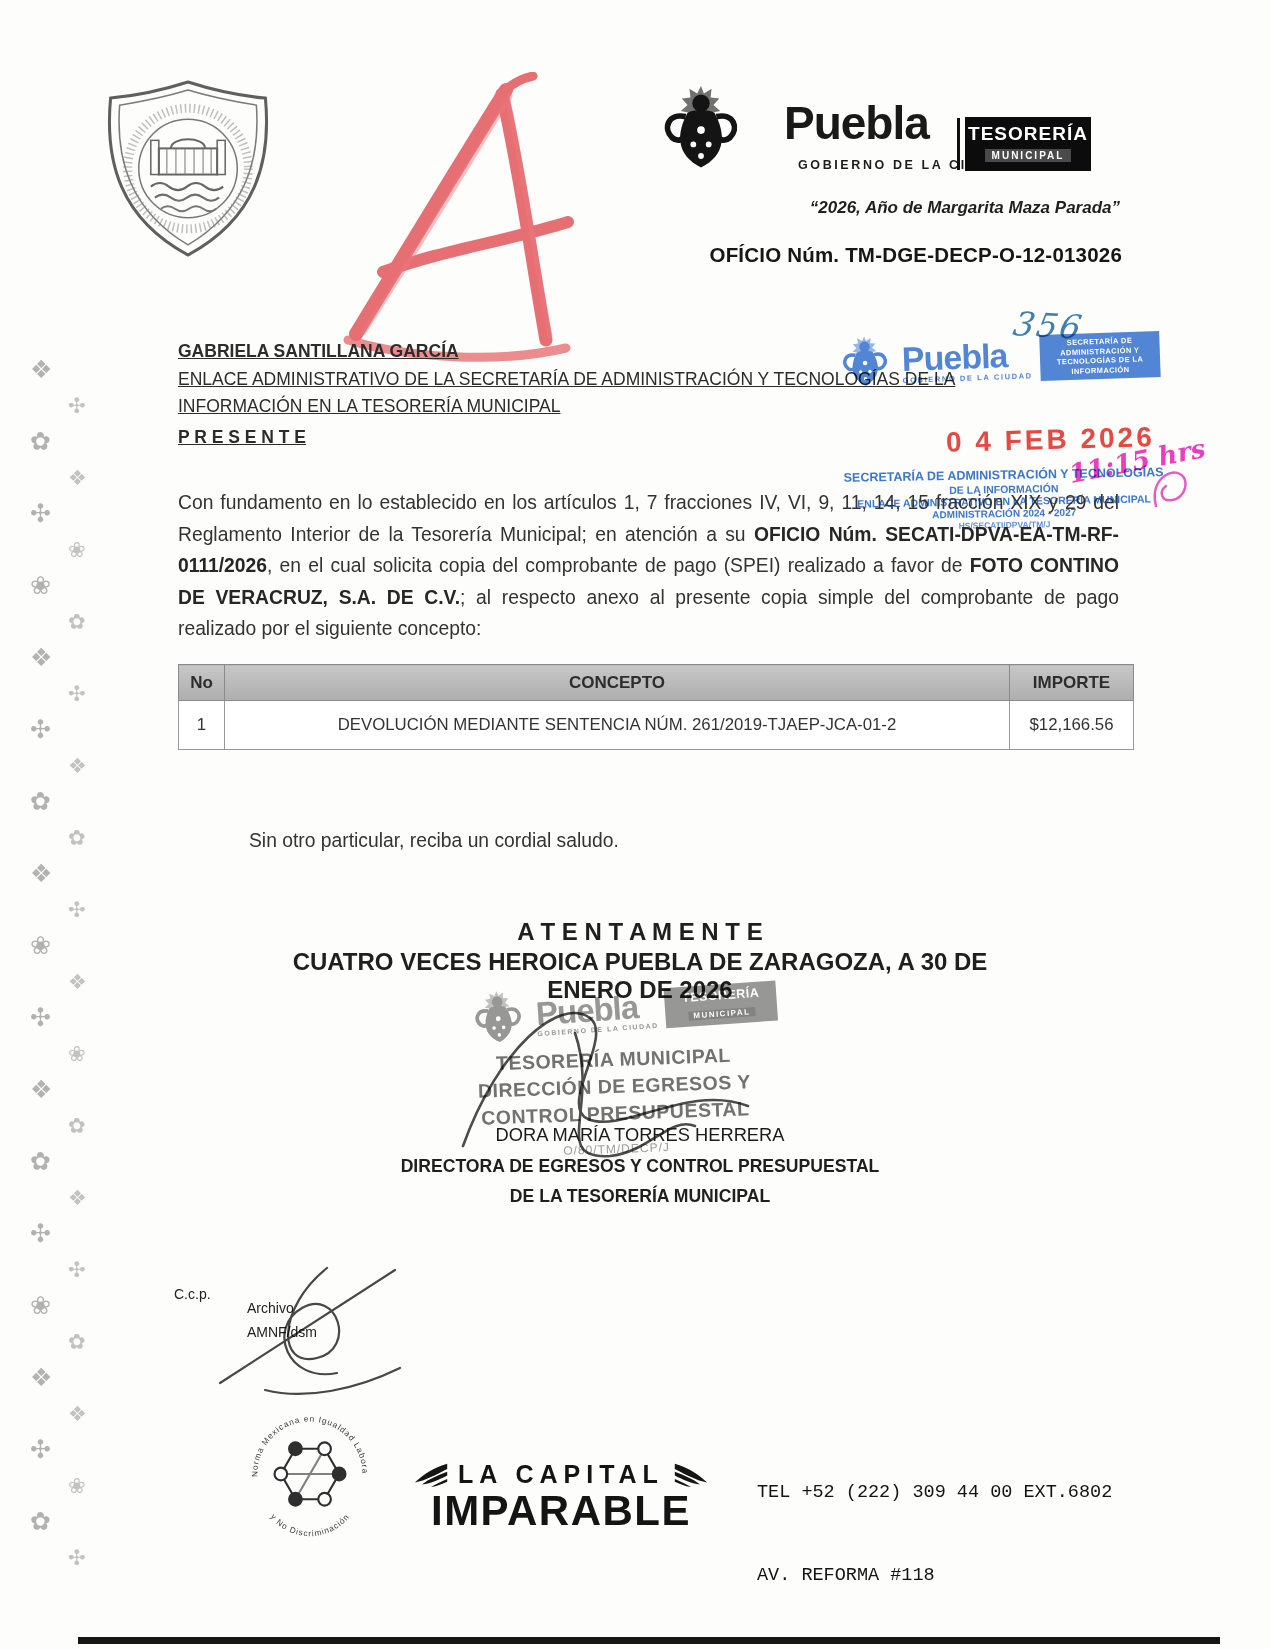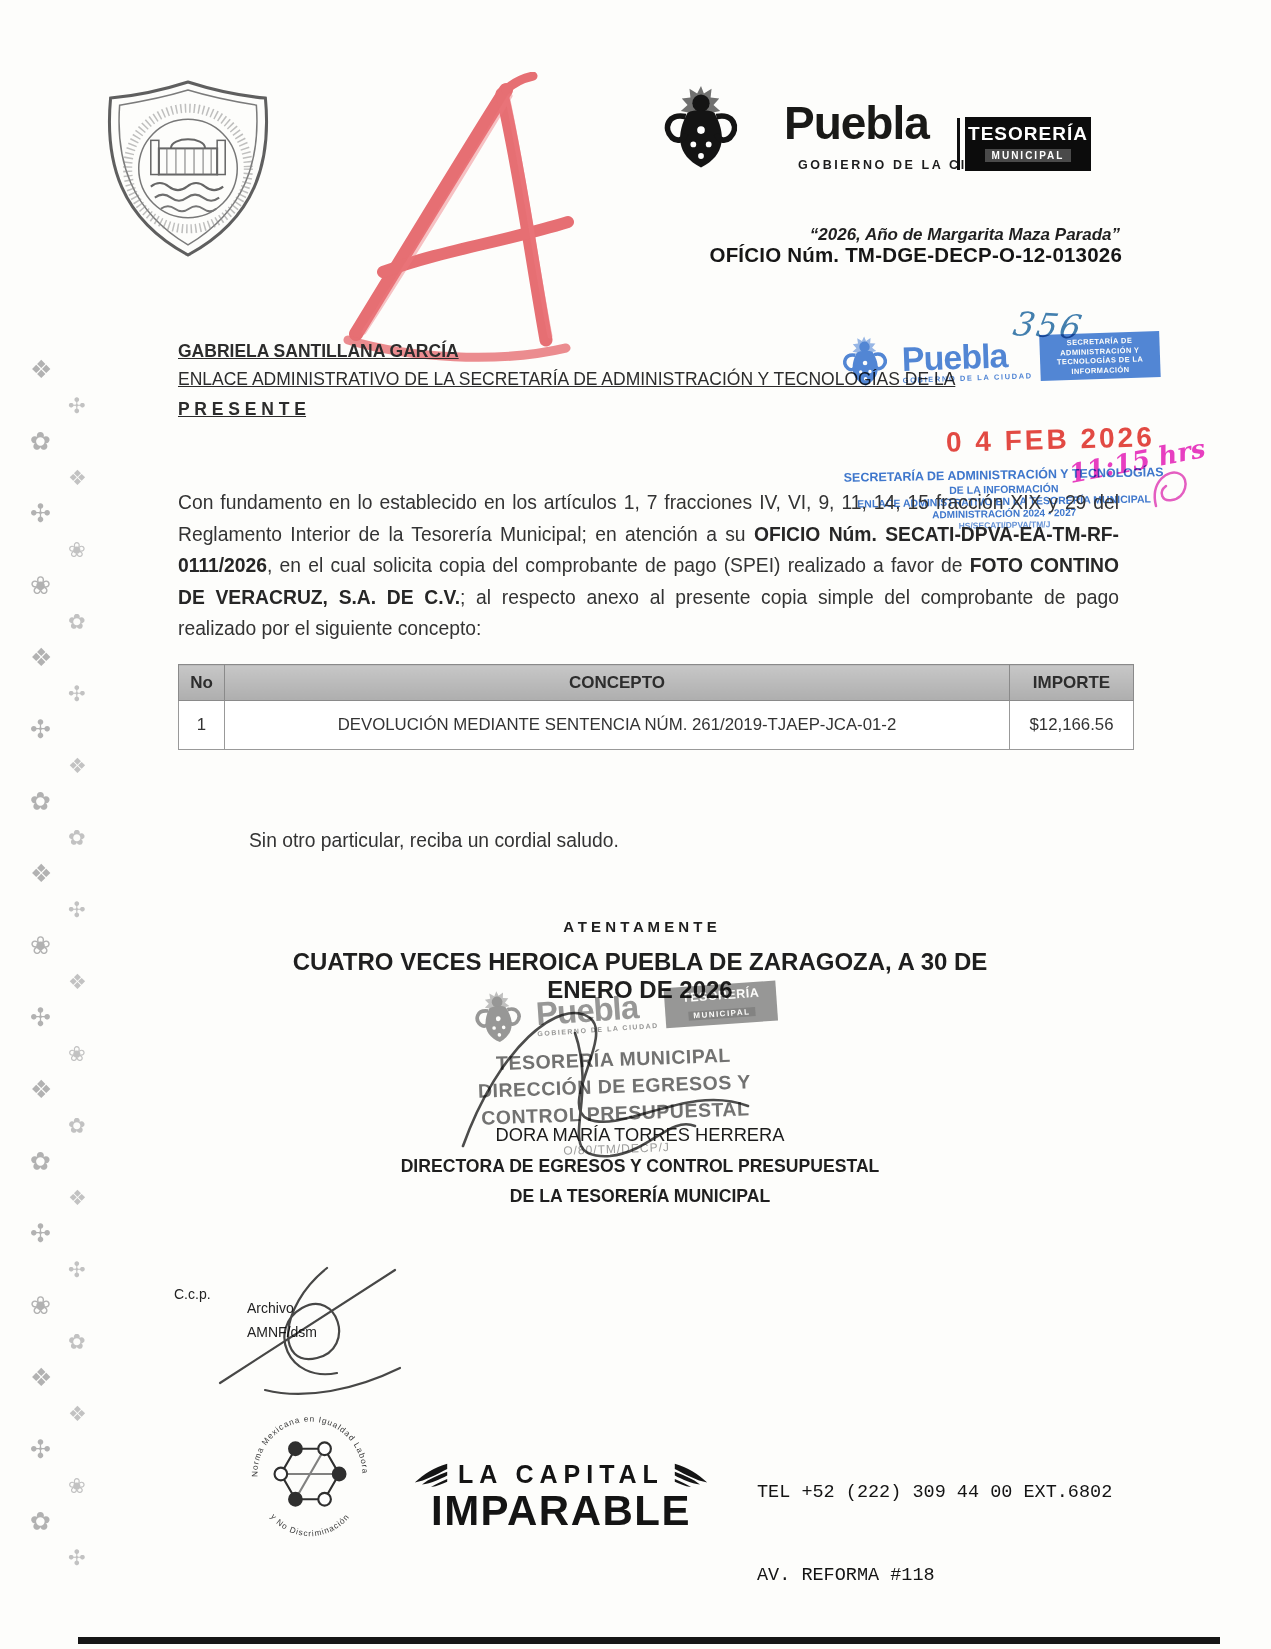--- a/index.html
+++ b/index.html
@@ -62,21 +62,21 @@
   table.concept{left:178px;top:664px;width:956px;border-collapse:collapse;table-layout:fixed;}
   table.concept th{height:36px;background:linear-gradient(180deg,#c7c7c7,#aeaeae);
         border:1px solid #8a8a8a;font-weight:700;font-size:17px;color:#2d2d2d;}
   table.concept td{height:49px;background:#fff;border:1px solid #999;
         font-size:16.8px;color:#333;text-align:center;}
   .col-no{width:46px;} .col-imp{width:124px;}
 
   .closing{left:249px;top:830px;font-size:19.3px;color:#333;}
 
   .center-block{left:270px;width:740px;text-align:center;color:#1f1f1f;}
-  .atent{top:918px;font-weight:700;font-size:15px;}
+  .atent{top:918px;font-weight:700;font-size:24px;}
   .pdate{top:948px;font-weight:700;font-size:24px;}
   .sname{top:1124px;font-weight:400;font-size:18.3px;color:#1b1b1b;}
   .stit1{top:1156px;font-weight:700;font-size:17.6px;}
   .stit2{top:1186px;font-weight:700;font-size:17.6px;}
 
   
   .stamp-gray{left:468px;top:980px;width:345px;display:flex;align-items:center;gap:8px;
               transform:rotate(-4deg);opacity:.9;color:#8d8d8d;}
   .stamp-gray .sg-brand{font-weight:700;font-size:33px;letter-spacing:-1px;line-height:33px;}
   .stamp-gray .sg-tag{font-weight:700;font-size:7px;letter-spacing:1.5px;}
@@ -163,26 +163,27 @@
       <use href="#puebla-icon"></use>
     </svg>
   <div class="abs brand-word" style="left:784px;top:96px">Puebla</div>
   <div class="abs brand-tag" style="left:798px;top:158px">GOBIERNO DE LA CIUDAD</div>
   <div class="abs vline" style="left:957px;top:118px;width:3px;height:52px"></div>
   <div class="abs tbox" style="left:965px;top:117px;width:126px;height:54px">
     <div class="t1">TESORERÍA</div>
     <div class="t2">MUNICIPAL</div>
   </div>
 
-  <div class="abs quote" style="left:700px;top:225px;width:420px">“2026, Año de Margarita Maza Parada”</div>
+  <div class="abs quote" style="left:700px;top:198px;width:420px">“2026, Año de Margarita Maza Parada”</div>
   <div class="abs oficio" style="left:620px;top:243px;width:502px">OFÍCIO Núm. TM-DGE-DECP-O-12-013026</div>
 
   <div class="abs recipient">
     <div class="rname">GABRIELA SANTILLANA GARCÍA</div>
     <div>ENLACE ADMINISTRATIVO DE LA SECRETARÍA DE ADMINISTRACIÓN Y TECNOLOGÍAS DE LA</div>
+    <div>INFORMACIÓN EN LA TESORERÍA MUNICIPAL</div>
     <div class="pres">P R E S E N T E</div>
   </div>
 
   <div class="abs overlay stamp-blue">
     <svg width="58" height="58" viewBox="0 0 100 100" style="color:#2b6cd0">
         <use href="#puebla-icon"></use>
       </svg>
     <div>
       <div class="sb-brand">Puebla</div>
       <div class="sb-tag">GOBIERNO DE LA CIUDAD</div>

